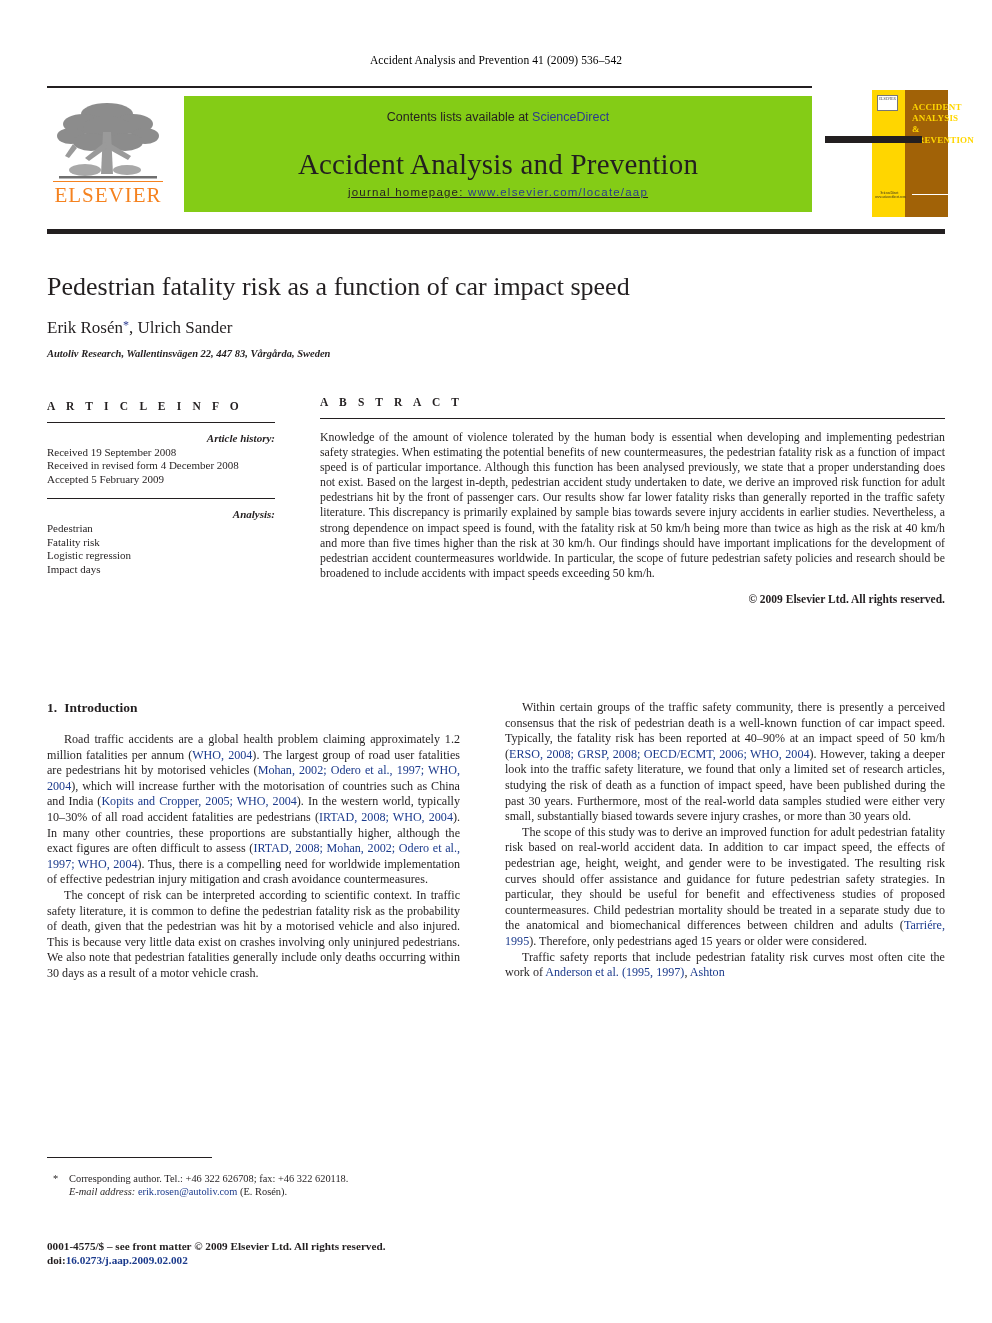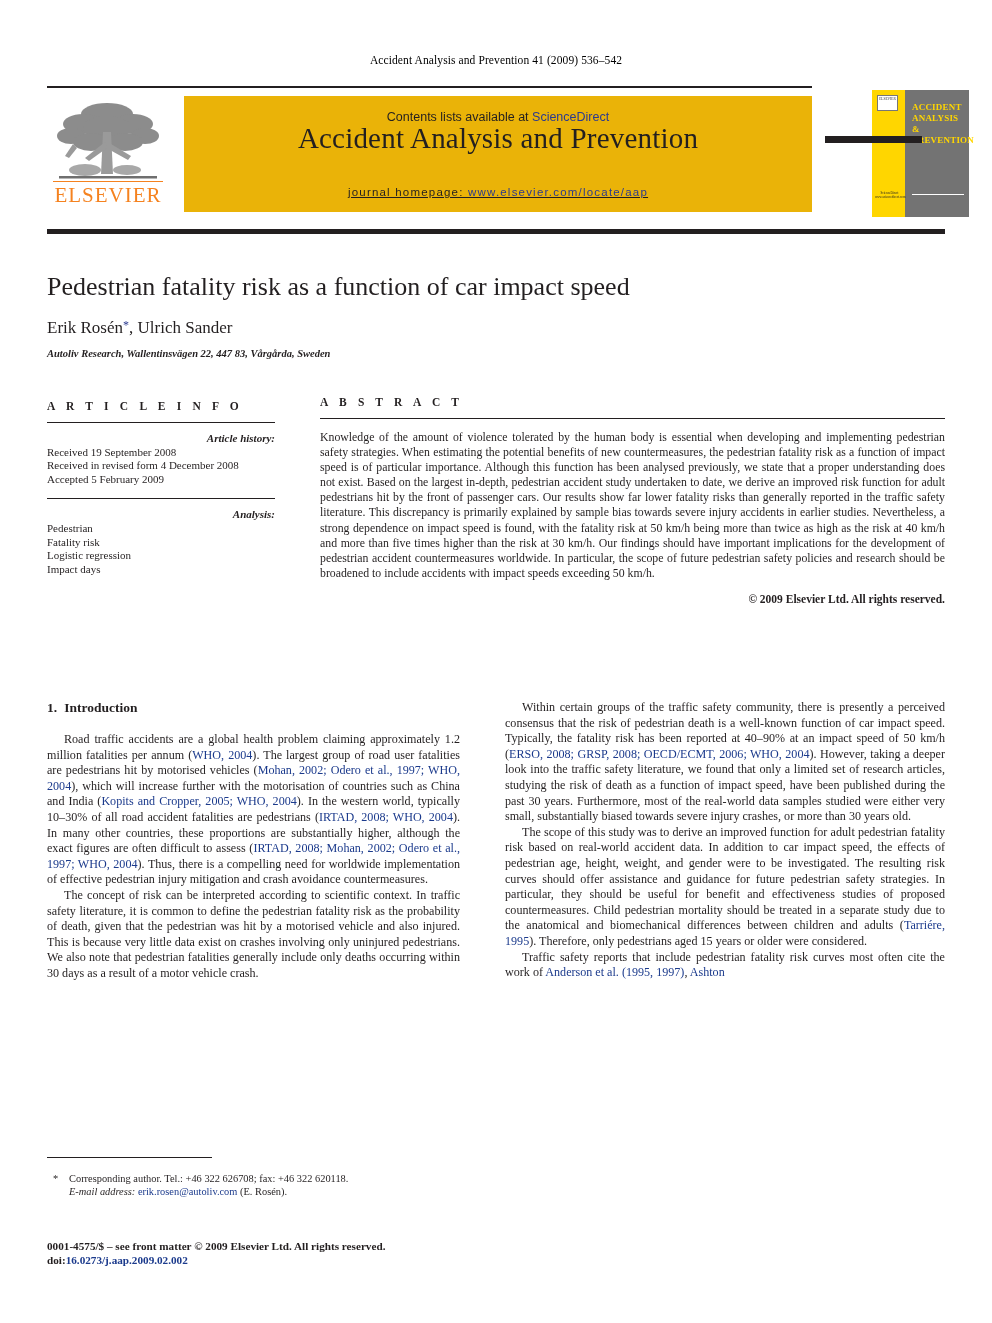--- a/index.html
+++ b/index.html
@@ -75,37 +75,37 @@
     left: 6px;
     top: 2px;
   }
 
   .journal-panel {
     position: absolute;
     left: 137px;
     top: 10px;
     width: 628px;
     height: 116px;
-    background: #eab308;
+    background: #84cc16;
   }
   .contents-line {
     position: absolute;
     left: 0; top: 14px;
     width: 628px;
     text-align: center;
     font-family: "Liberation Sans", "DejaVu Sans", sans-serif;
     font-size: 12.5px;
     color: #231f20;
   }
   .contents-line .sd {
     color: #2b3a8f;
   }
   .journal-title {
     position: absolute;
-    left: 0; top: 26px;
+    left: 0; top: 52px;
     width: 628px;
     text-align: center;
     font-family: "Liberation Serif", "DejaVu Serif", serif;
     font-size: 29px;
     color: #231f20;
     letter-spacing: 0.2px;
   }
   .homepage-line {
     position: absolute;
     left: 0; top: 90px;
@@ -118,23 +118,23 @@
     text-decoration: underline;
   }
   .homepage-line .url {
     color: #2b3a8f;
   }
 
   .cover-thumb {
     position: absolute;
     left: 825px;
     top: 4px;
-    width: 97px;
+    width: 76px;
     height: 127px;
-    background: #737373;
+    background: #a16207;
   }
   .cover-yellow {
     position: absolute;
     left: 0; top: 0;
     width: 33px;
     height: 127px;
     background: #FFD600;
   }
   .cover-els-box {
     position: absolute;

